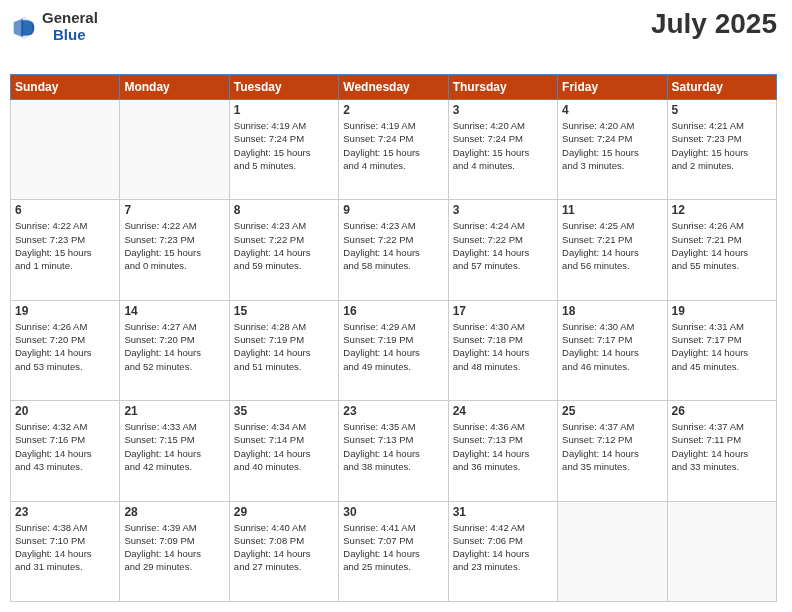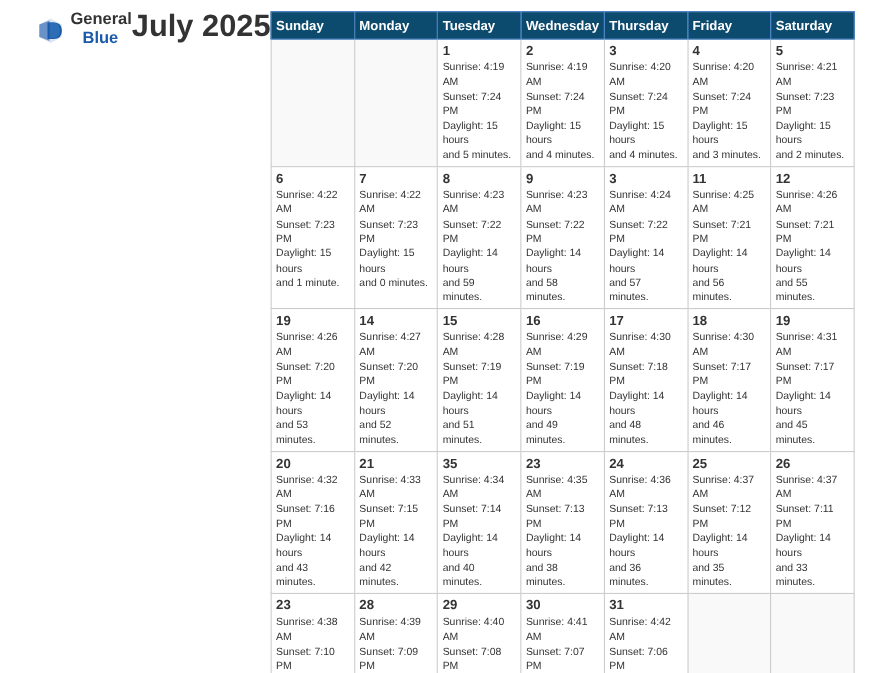--- a/index.html
+++ b/index.html
@@ -6,23 +6,24 @@
     body {
       font-family: Arial, sans-serif;
       background: #fff;
       width: 792px;
       height: 612px;
       overflow: hidden;
     }
     .page {
       width: 792px;
       height: 612px;
-      padding: 10px 15px 10px 32px;
-      display: flex;
-      flex-direction: row;
+      padding: 10px 15px 10px 10px;
+      display: flex;
+      flex-direction: column;
+      gap: 23px;
     }
     .header {
       display: flex;
       justify-content: space-between;
       align-items: flex-start;
       margin-bottom: 8px;
     }
     .logo {
       display: flex;
       align-items: center;
@@ -62,21 +63,21 @@
       color: #555;
     }
     .calendar {
       flex: 1;
       border: 1px solid #ccc;
       border-collapse: collapse;
       width: 100%;
       table-layout: fixed;
     }
     .calendar th {
-      background-color: #0c4a6e;
+      background-color: #c2410c;
       color: #fff;
       font-size: 12px;
       font-weight: bold;
       padding: 5px 4px;
       text-align: left;
       border: 1px solid #4a82c3;
     }
     .calendar td {
       border: 1px solid #ccc;
       vertical-align: top;

